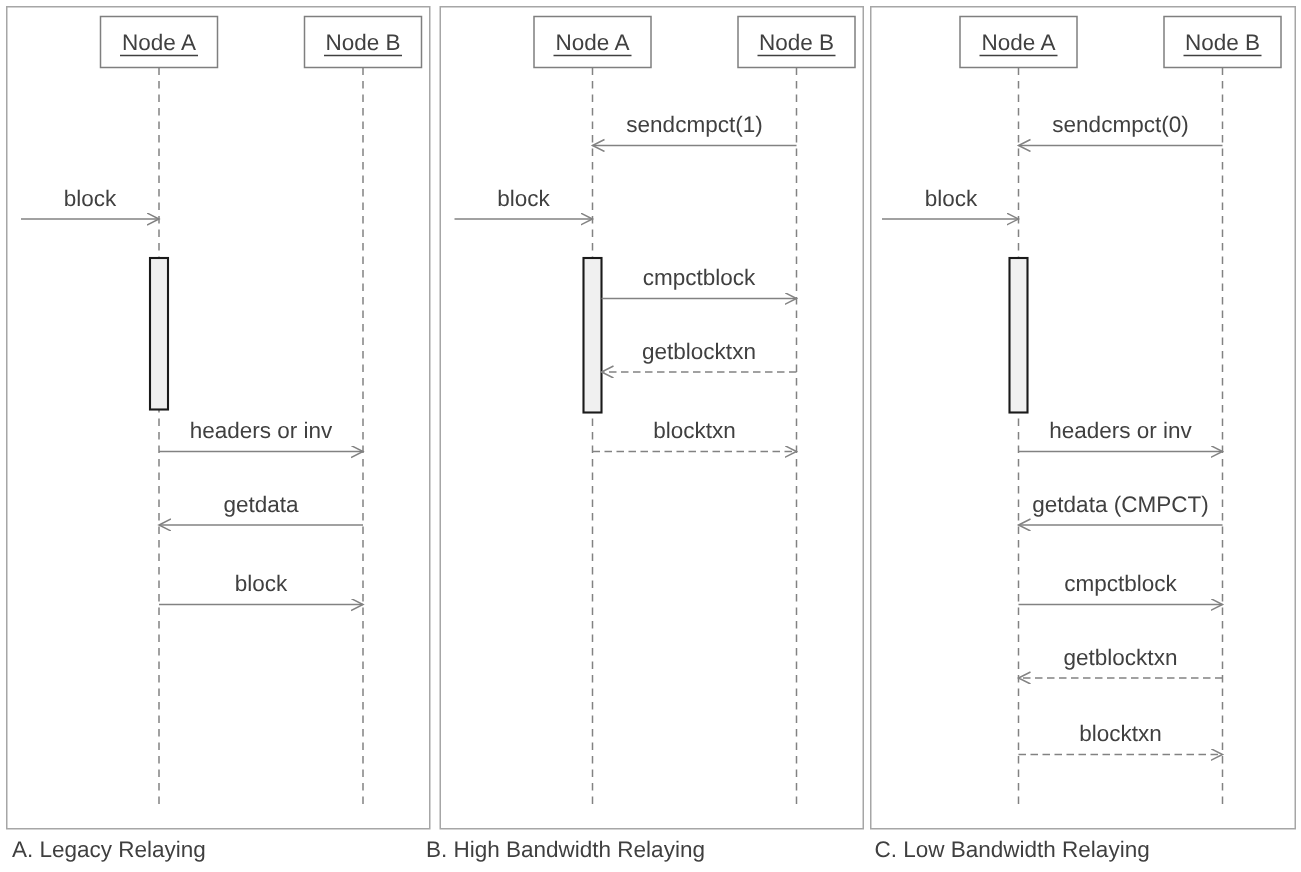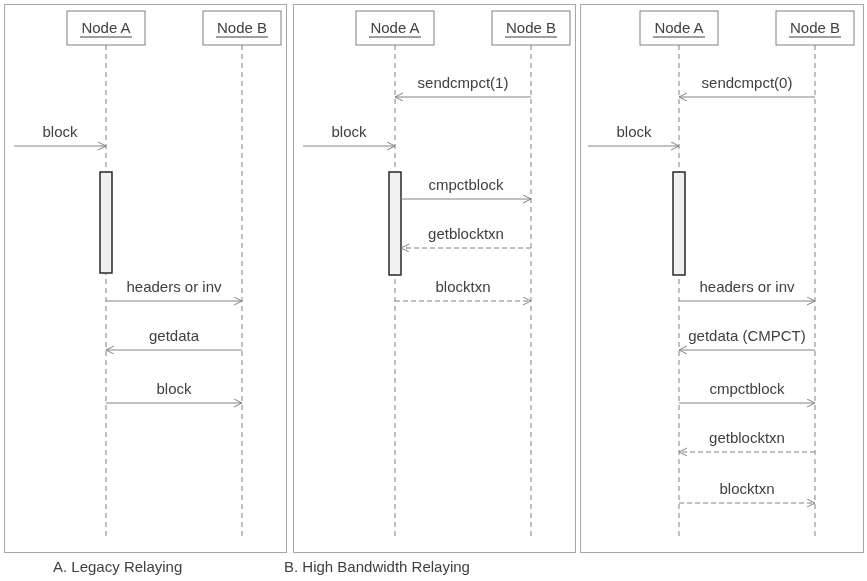--- a/index.html
+++ b/index.html
@@ -75,21 +75,21 @@
       <text x="169" y="287" text-anchor="middle">headers or inv</text>
       <line class="msg" x1="101" y1="296" x2="237" y2="296" marker-end="url(#arrowhead-a)"></line>
 
       <text x="169" y="336" text-anchor="middle">getdata</text>
       <line class="msg" x1="237" y1="345" x2="101" y2="345" marker-end="url(#arrowhead-a)"></line>
 
       <text x="169" y="389" text-anchor="middle">block</text>
       <line class="msg" x1="101" y1="398" x2="237" y2="398" marker-end="url(#arrowhead-a)"></line>
     </svg>
   </div>
-  <div class="caption" style="left:8px;margin-left:45px;">A. Legacy Relaying</div>
+  <div class="caption" style="left:8px;">A. Legacy Relaying</div>
 
   <div class="panel" style="left:293px;">
     <svg width="281" height="547" viewBox="0 0 281 547">
       <defs>
         <marker id="arrowhead-b" markerWidth="10" markerHeight="10" refX="8" refY="4" orient="auto" markerUnits="userSpaceOnUse">
           <path d="M0,0 L8,4 L0,8" fill="none" stroke="#828282" stroke-width="1"></path>
         </marker>
       </defs>
 
       <line class="lifeline" x1="101" y1="40" x2="101" y2="535"></line>
@@ -159,14 +159,15 @@
       <text x="166" y="389" text-anchor="middle">cmpctblock</text>
       <line class="msg" x1="98" y1="398" x2="234" y2="398" marker-end="url(#arrowhead-c)"></line>
 
       <text x="166" y="438" text-anchor="middle">getblocktxn</text>
       <line class="msg dashed" x1="234" y1="447" x2="98" y2="447" marker-end="url(#arrowhead-c)"></line>
 
       <text x="166" y="489" text-anchor="middle">blocktxn</text>
       <line class="msg dashed" x1="98" y1="498" x2="234" y2="498" marker-end="url(#arrowhead-c)"></line>
     </svg>
   </div>
+  <div class="caption" style="left:583px;">C. Low Bandwidth Relaying</div>
 
 </div>
 
 </body></html>

